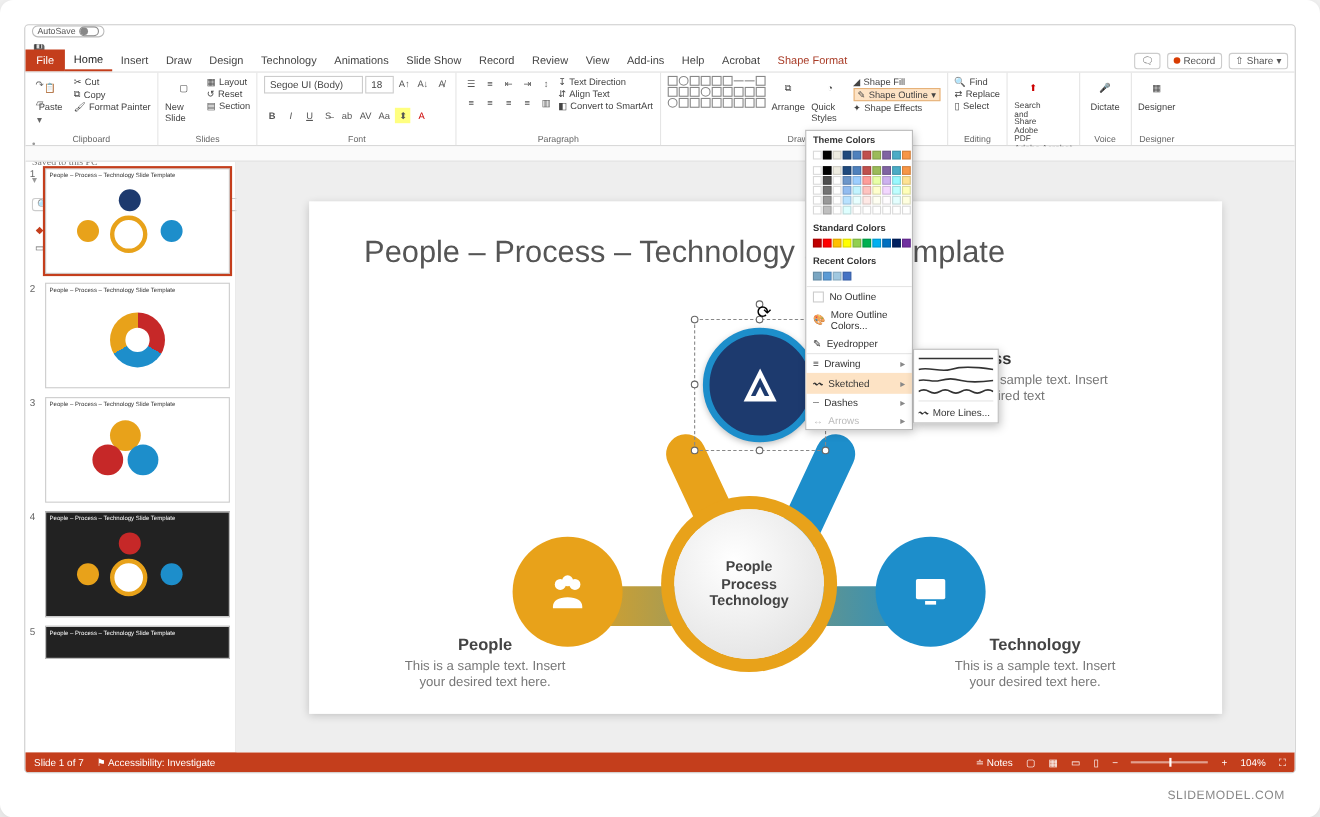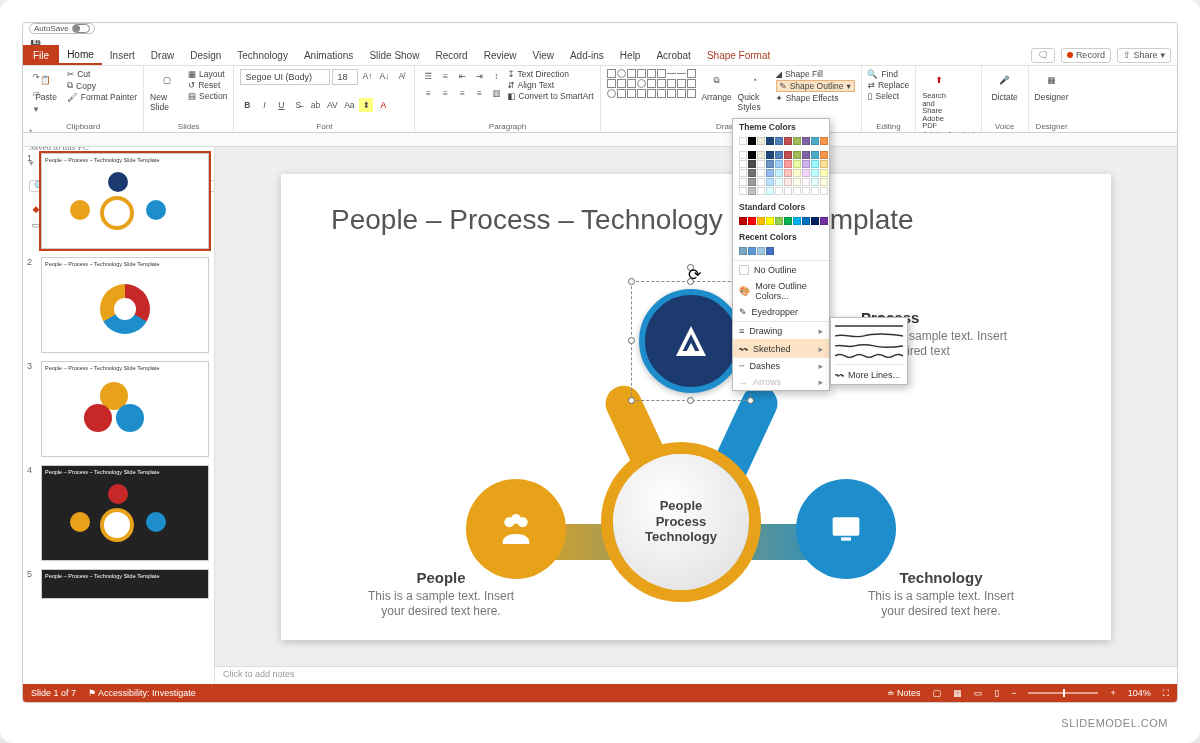--- a/index.html
+++ b/index.html
@@ -463,21 +463,20 @@
         <div class="label-block" style="left:580px;top:135px;text-align:left">
           <div class="hdr" style="color:#333">Process</div>
                 <div class="body">This is a sample text. Insert your desired text</div>
         </div>
         <div class="label-block" style="left:580px;top:395px">
           <div class="hdr">Technology</div>
                 <div class="body">This is a sample text. Insert your desired text here.</div>
         </div>
       </div>
     </div>
-    <div class="notes">Click to add notes</div>
   </div>
 </div>
 
 <div class="status">
   <span>Slide 1 of 7</span>
   <span>⚑ <span>Accessibility: Investigate</span></span>
   <span class="spacer"></span>
   <span>≐ <span>Notes</span></span>
   <span>▢</span>
   <span>▦</span>

